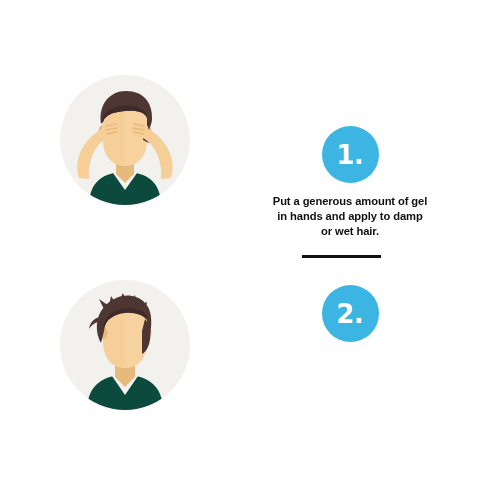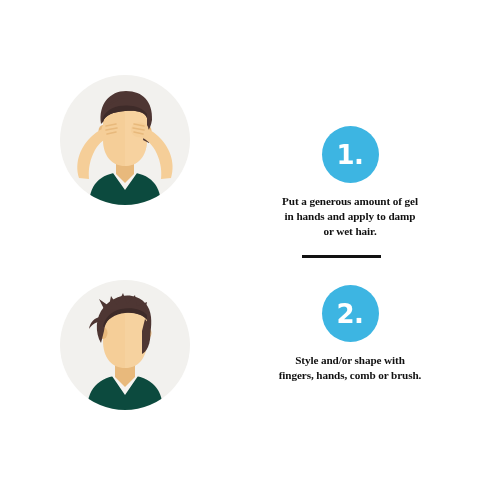--- a/index.html
+++ b/index.html
@@ -58,21 +58,21 @@
     font-family: "DejaVu Sans", sans-serif;
   }
 
   .caption {
     margin-top: 11px;
     font-size: 11.2px;
     font-weight: bold;
     color: #111111;
     line-height: 1.32;
     letter-spacing: -0.1px;
-    font-family: Liberation Serif, serif;
+    font-family: Liberation Sans, sans-serif;
     white-space: pre-line;
   }
 
   .divider {
     position: absolute;
     left: 302px;
     top: 255px;
     width: 79px;
     height: 3px;
     background: #111111;
@@ -183,17 +183,15 @@
     <div class="badge" style="background:#3DB5E2">1.</div>
     <div class="caption">Put a generous amount of gel
 in hands and apply to damp
 or wet hair.</div>
   </div>
 
   <div class="divider"></div>
 
   <div class="step" id="step-2">
     <div class="badge" style="background:#3DB5E2">2.</div>
-    <div class="caption">Style and/or shape with
-fingers, hands, comb or brush.</div>
   </div>
 
 </div>
 
 </body></html>

